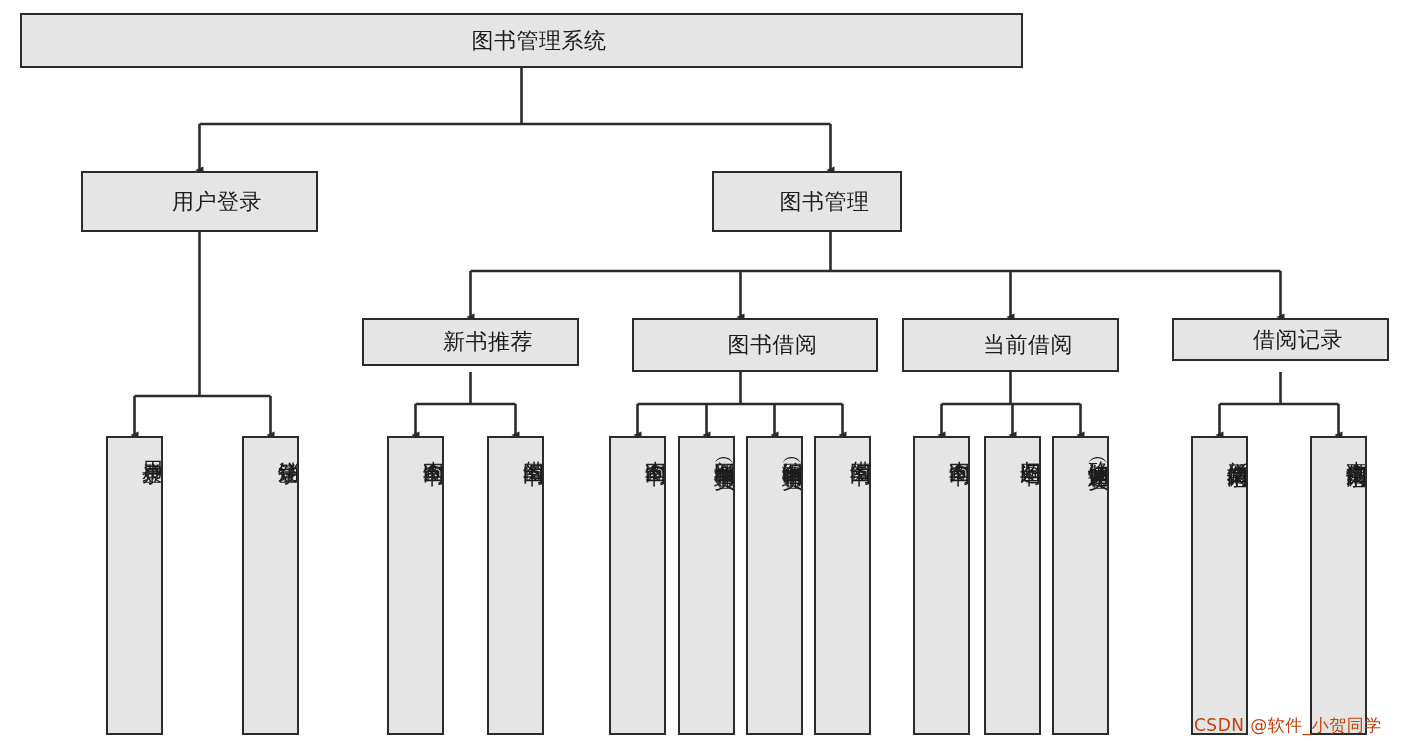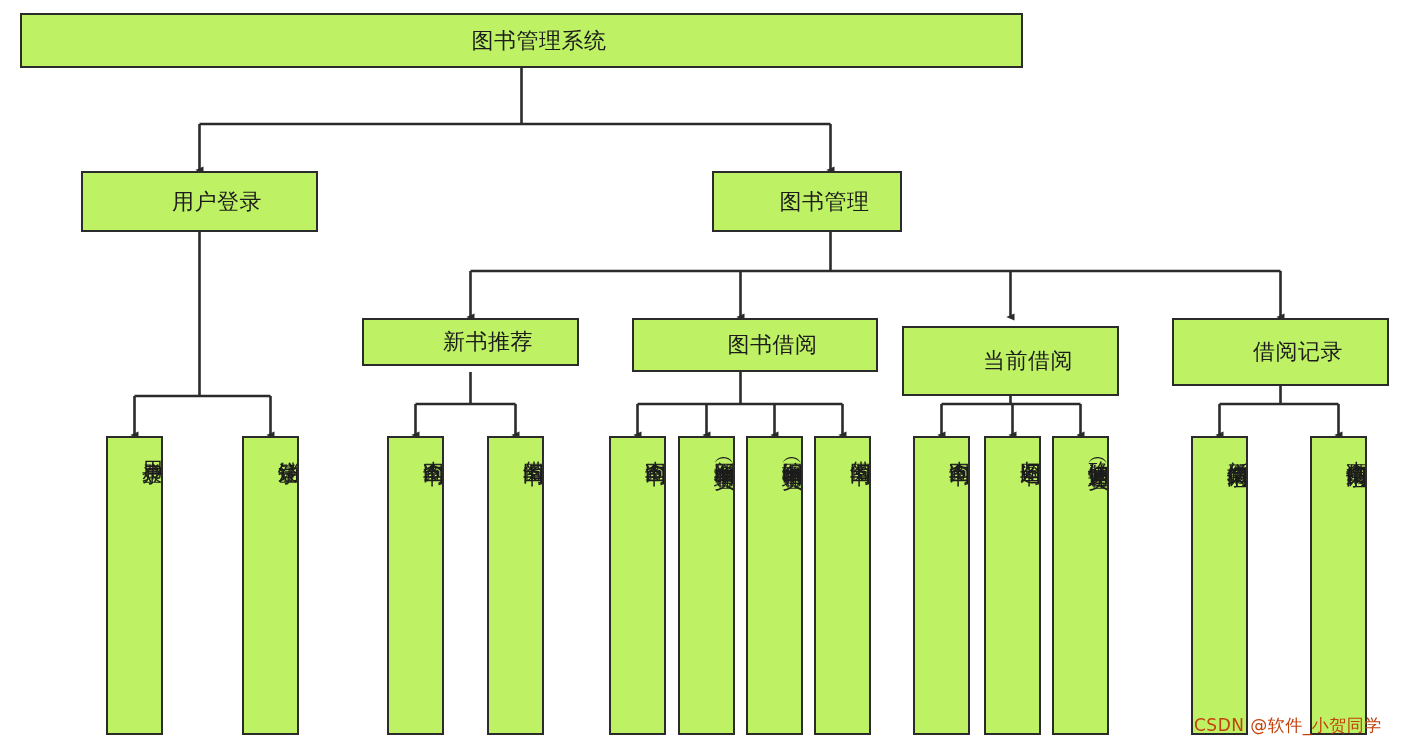--- a/index.html
+++ b/index.html
@@ -25,21 +25,21 @@
     position: absolute;
     left: 0;
     top: 0;
     width: 1405px;
     height: 747px;
     pointer-events: none;
   }
   .node {
     position: absolute;
     box-sizing: border-box;
-    background: #bef264;
+    background: #e5e5e5;
     border: 2.5px solid #2b2b2b;
     display: flex;
     align-items: center;
     justify-content: center;
     overflow: hidden;
     padding-left: 35px;
   }
   .node-label {
     font-size: 22px;
     line-height: 1.15;
@@ -128,24 +128,24 @@
   <div class="node" style="left: 712px; top: 171px; width: 190px; height: 61px;">
     <span class="node-label">图书管理</span>
   </div>
 
   <div class="node" style="left: 362px; top: 318px; width: 217px; height: 48px;">
     <span class="node-label">新书推荐</span>
   </div>
   <div class="node" style="left: 632px; top: 318px; width: 246px; height: 54px;">
     <span class="node-label">图书借阅</span>
   </div>
-  <div class="node" style="left: 902px; top: 326px; width: 217px; height: 70px;">
+  <div class="node" style="left: 902px; top: 318px; width: 217px; height: 54px;">
     <span class="node-label">当前借阅</span>
   </div>
-  <div class="node" style="left: 1172px; top: 318px; width: 217px; height: 68px;">
+  <div class="node" style="left: 1172px; top: 318px; width: 217px; height: 43px;">
     <span class="node-label">借阅记录</span>
   </div>
 
   <div class="node leaf" style="left: 106px; top: 436px; width: 57px; height: 299px;">
     <span class="node-label">用户登录</span>
   </div>
   <div class="node leaf" style="left: 242px; top: 436px; width: 57px; height: 299px;">
     <span class="node-label">注销登录</span>
   </div>
   <div class="node leaf" style="left: 387px; top: 436px; width: 57px; height: 299px;">

